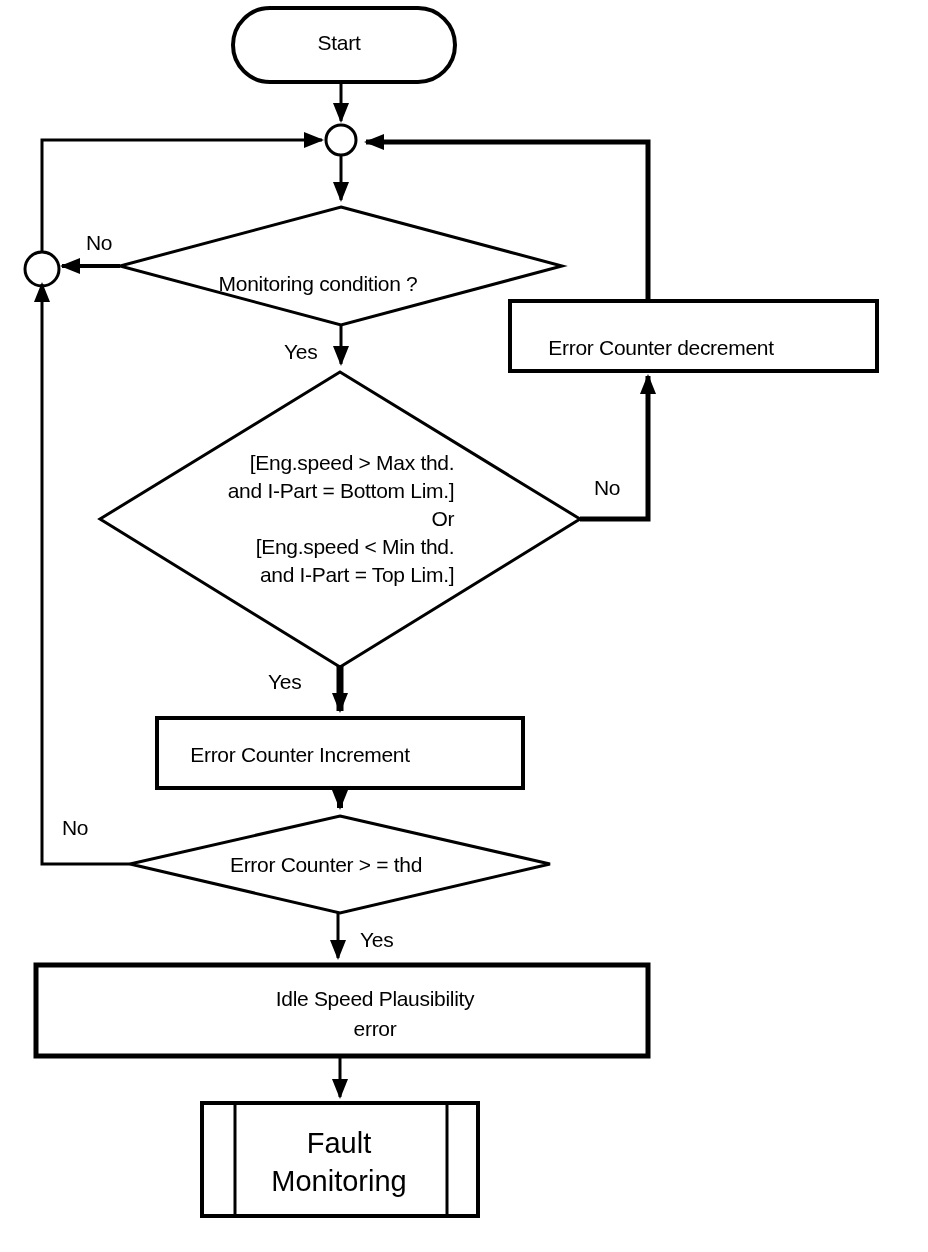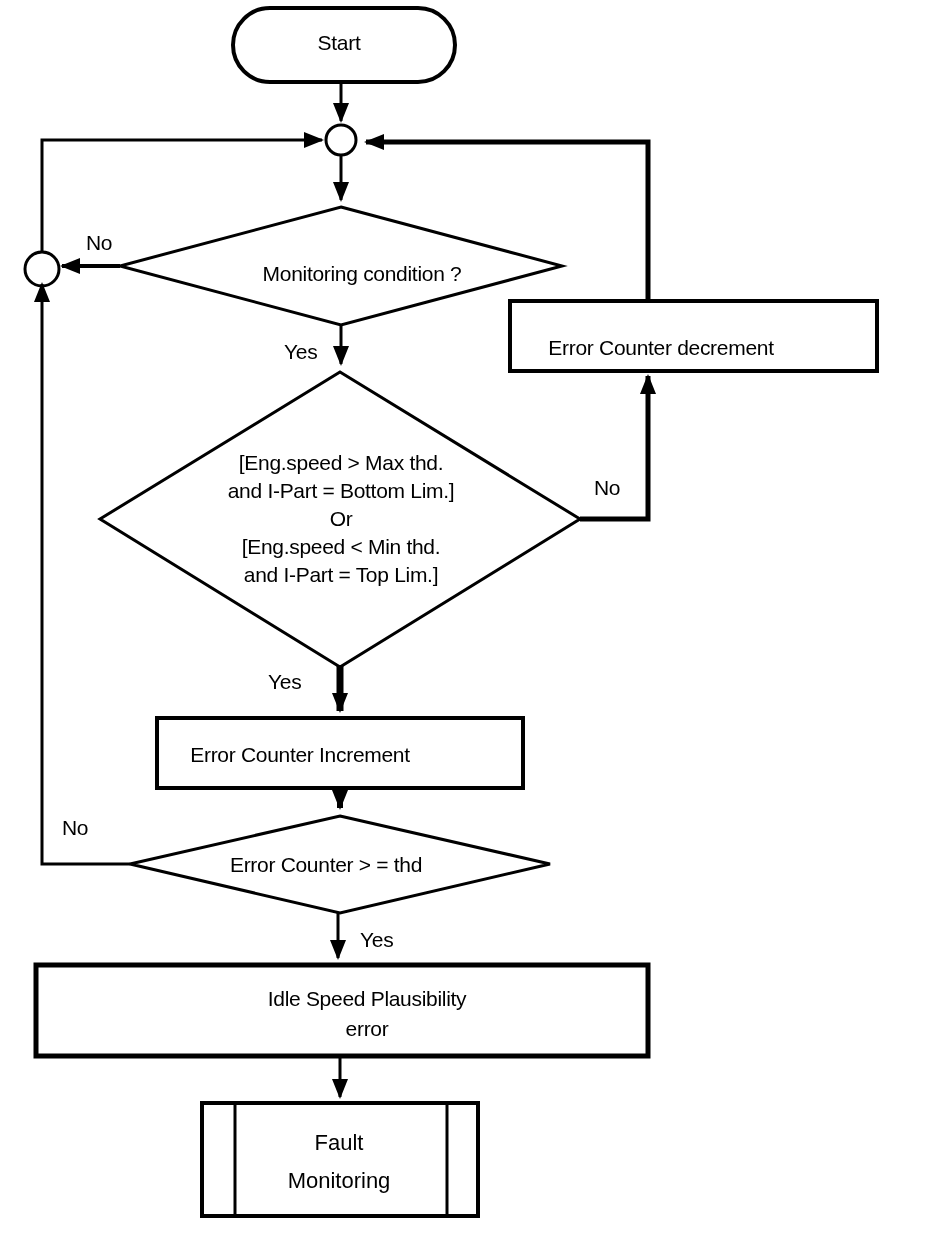--- a/index.html
+++ b/index.html
@@ -8,21 +8,21 @@
     font-family:"Liberation Sans",sans-serif;color:#000;overflow:hidden;
   }
   .canvas svg{position:absolute;left:0;top:0;}
   .lbl{
     position:absolute;font-size:21px;line-height:24px;white-space:nowrap;
     letter-spacing:-0.3px;color:#000;
   }
   .ctr{transform:translateX(-50%);text-align:center;}
   .cond .ln{line-height:28px;}
   .idle .ln{line-height:30px;}
-  .fault{font-size:22px;letter-spacing:0;}
+  .fault{font-size:29px;letter-spacing:0;}
   .fault .ln{line-height:38px;}
 </style>
 </head>
 <body>
 
 <div class="canvas">
 
   <svg width="928" height="1252" viewBox="0 0 928 1252">
     <defs>
       <marker id="ah" markerUnits="userSpaceOnUse" markerWidth="20" markerHeight="16" refX="18" refY="8" orient="auto">
@@ -61,27 +61,27 @@
     <path d="M648,301 L648,142 L366,142" fill="none" stroke="#000" stroke-width="5" marker-end="url(#ah)"></path>
     <path d="M340,666 L340,711" fill="none" stroke="#000" stroke-width="7" marker-end="url(#ah)"></path>
     <path d="M340,788 L340,808" fill="none" stroke="#000" stroke-width="6" marker-end="url(#ah)"></path>
     <path d="M130,864 L42,864 L42,284" fill="none" stroke="#000" stroke-width="3" marker-end="url(#ah)"></path>
     <path d="M338,913 L338,958" fill="none" stroke="#000" stroke-width="3" marker-end="url(#ah)"></path>
     <path d="M340,1056 L340,1097" fill="none" stroke="#000" stroke-width="3" marker-end="url(#ah)"></path>
   </svg>
 
   <div class="lbl ctr" style="left:339px;top:31px;">Start</div>
 
-  <div class="lbl ctr" style="left:318px;top:262px;margin-left:44px;">Monitoring condition ?</div>
+  <div class="lbl ctr" style="left:318px;top:272px;">Monitoring condition ?</div>
 
   <div class="lbl" style="left:86px;top:231px;">No</div>
 
   <div class="lbl" style="left:284px;top:340px;">Yes</div>
 
-  <div class="lbl ctr cond" style="left:341px;top:449px;">
+  <div class="lbl ctr cond" style="left:341px;top:449px;text-align:right;">
     <div class="ln">[Eng.speed &gt; Max thd.</div>
     <div class="ln">and I-Part = Bottom Lim.]</div>
     <div class="ln">Or</div>
     <div class="ln">[Eng.speed &lt; Min thd.</div>
     <div class="ln">and I-Part = Top Lim.]</div>
   </div>
 
   <div class="lbl" style="left:594px;top:476px;">No</div>
 
   <div class="lbl" style="left:268px;top:670px;">Yes</div>
@@ -89,21 +89,21 @@
   <div class="lbl ctr" style="left:661px;top:336px;">Error Counter decrement</div>
 
   <div class="lbl ctr" style="left:300px;top:743px;">Error Counter Increment</div>
 
   <div class="lbl ctr" style="left:326px;top:853px;">Error Counter &gt; = thd</div>
 
   <div class="lbl" style="left:62px;top:816px;">No</div>
 
   <div class="lbl" style="left:360px;top:928px;">Yes</div>
 
-  <div class="lbl ctr idle" style="left:367px;top:984px;">
+  <div class="lbl ctr idle" style="left:375px;top:984px;">
     <div class="ln">Idle Speed Plausibility</div>
     <div class="ln">error</div>
   </div>
 
   <div class="lbl ctr fault" style="left:339px;top:1124px;">
     <div class="ln">Fault</div>
     <div class="ln">Monitoring</div>
   </div>
 
 </div>

